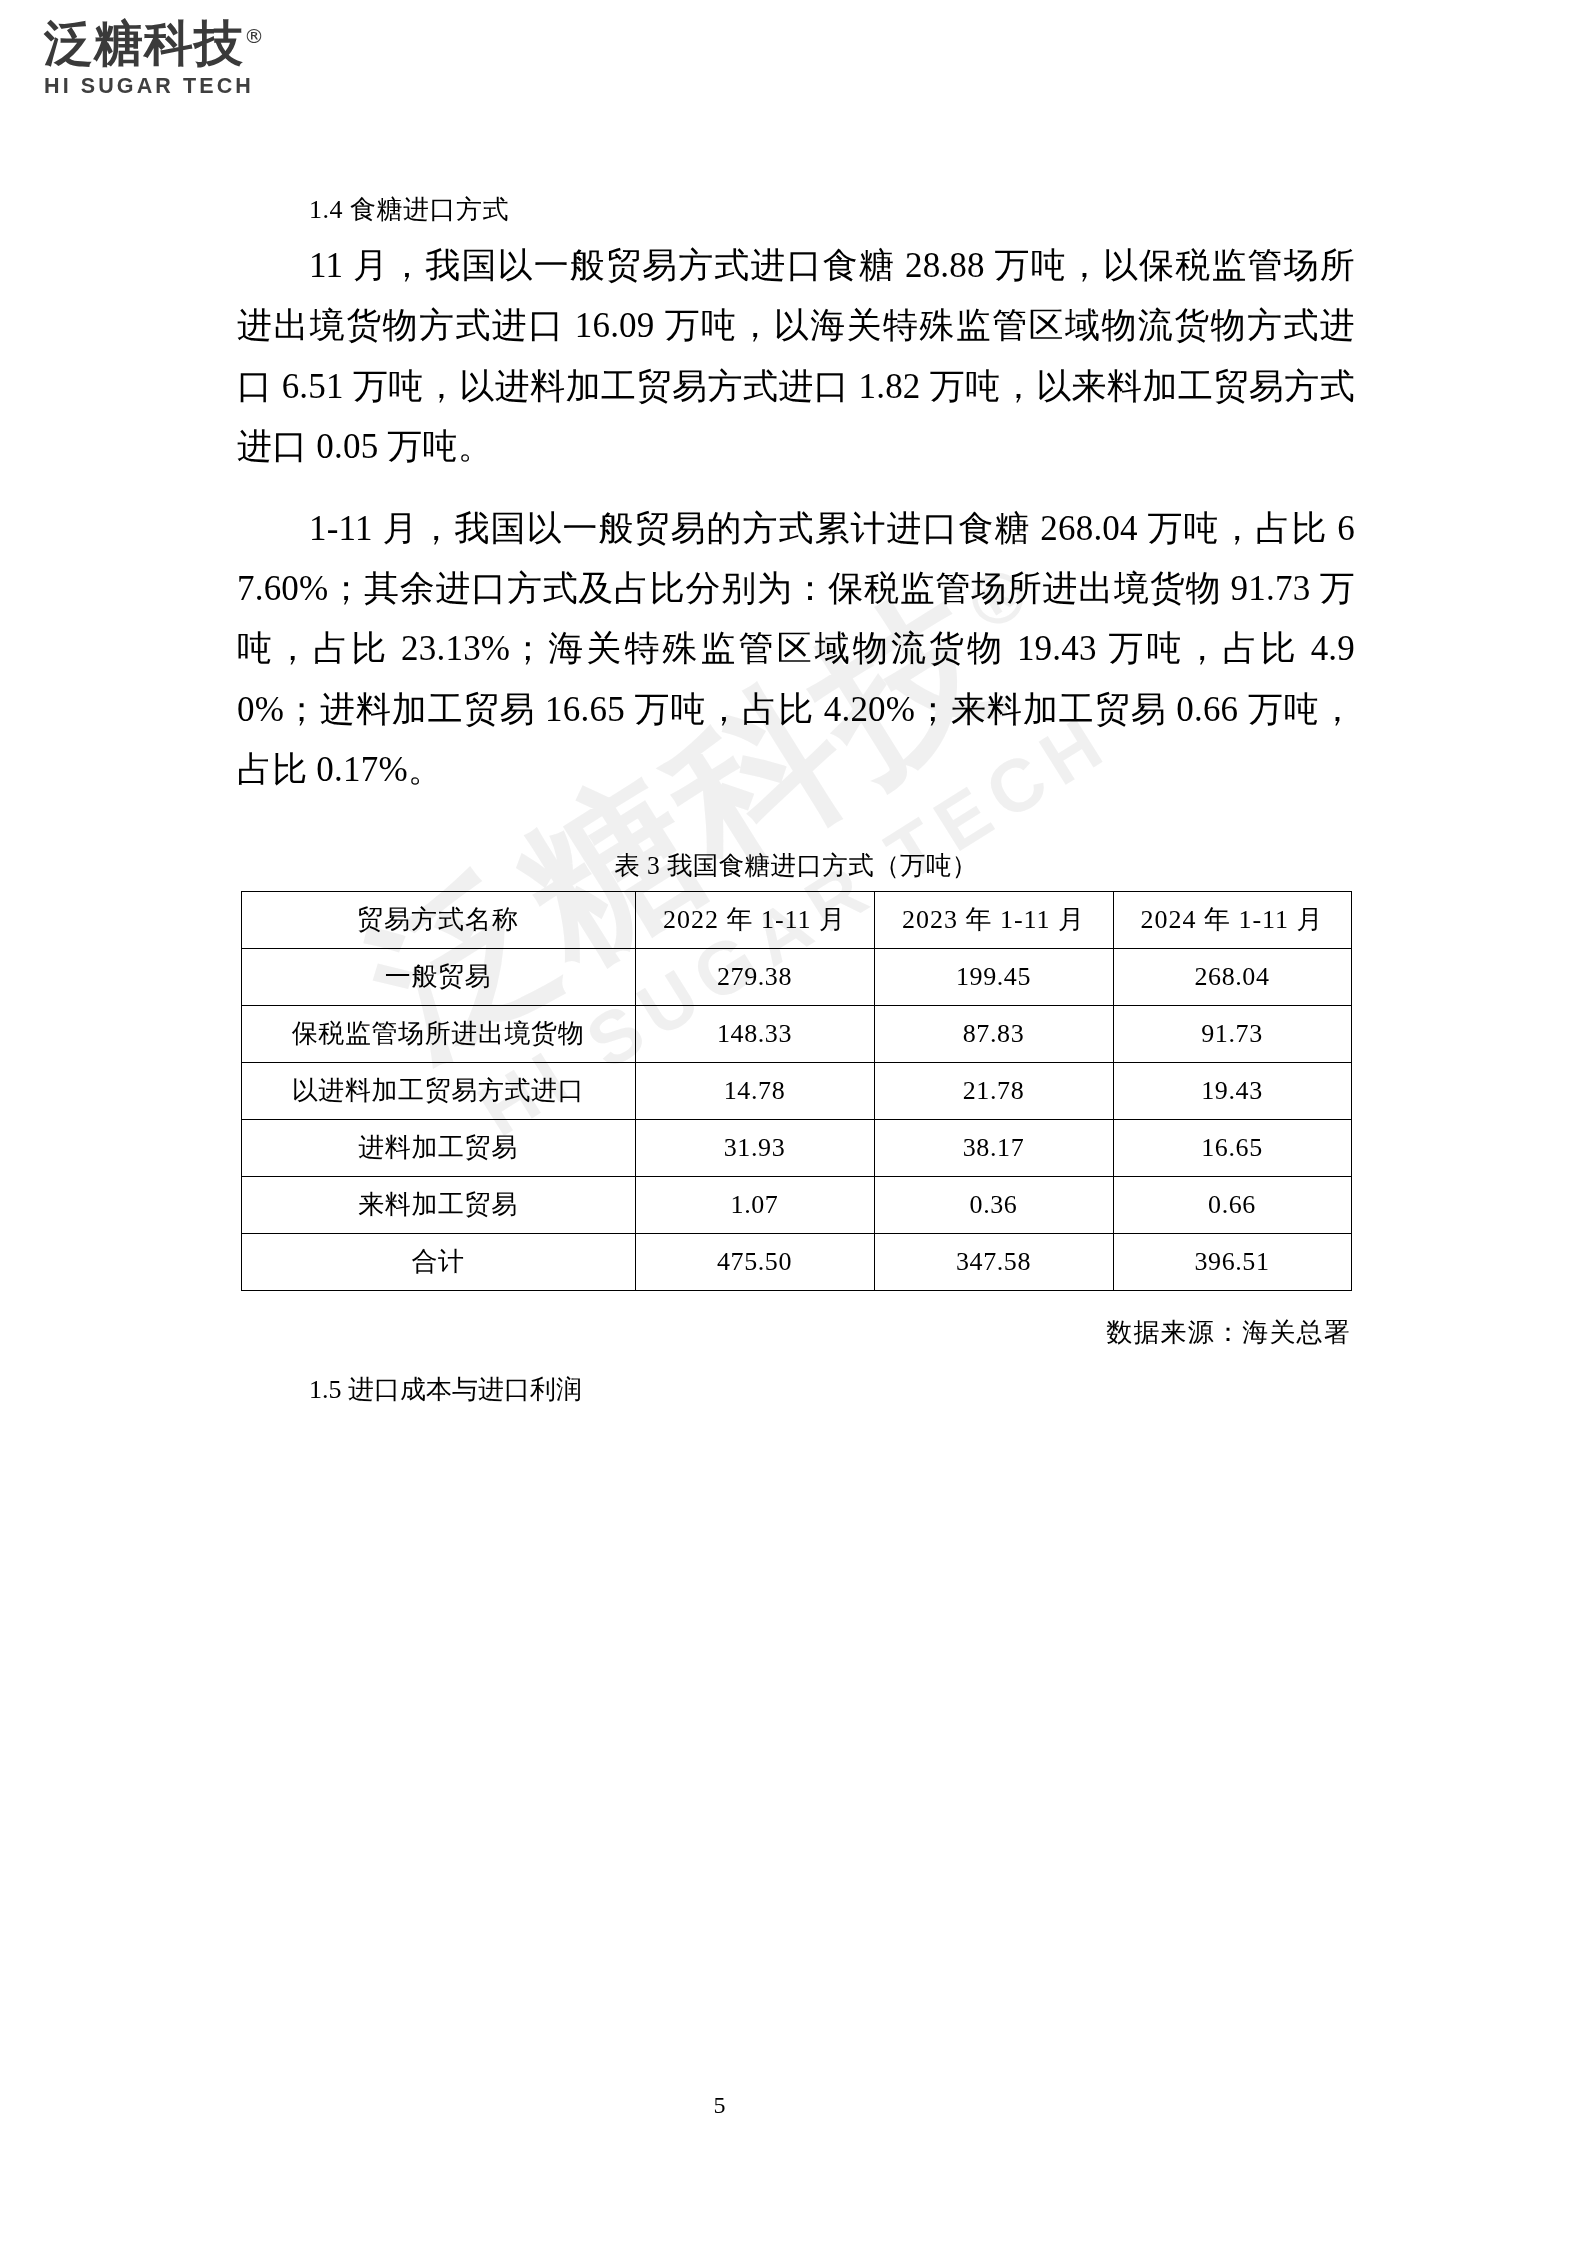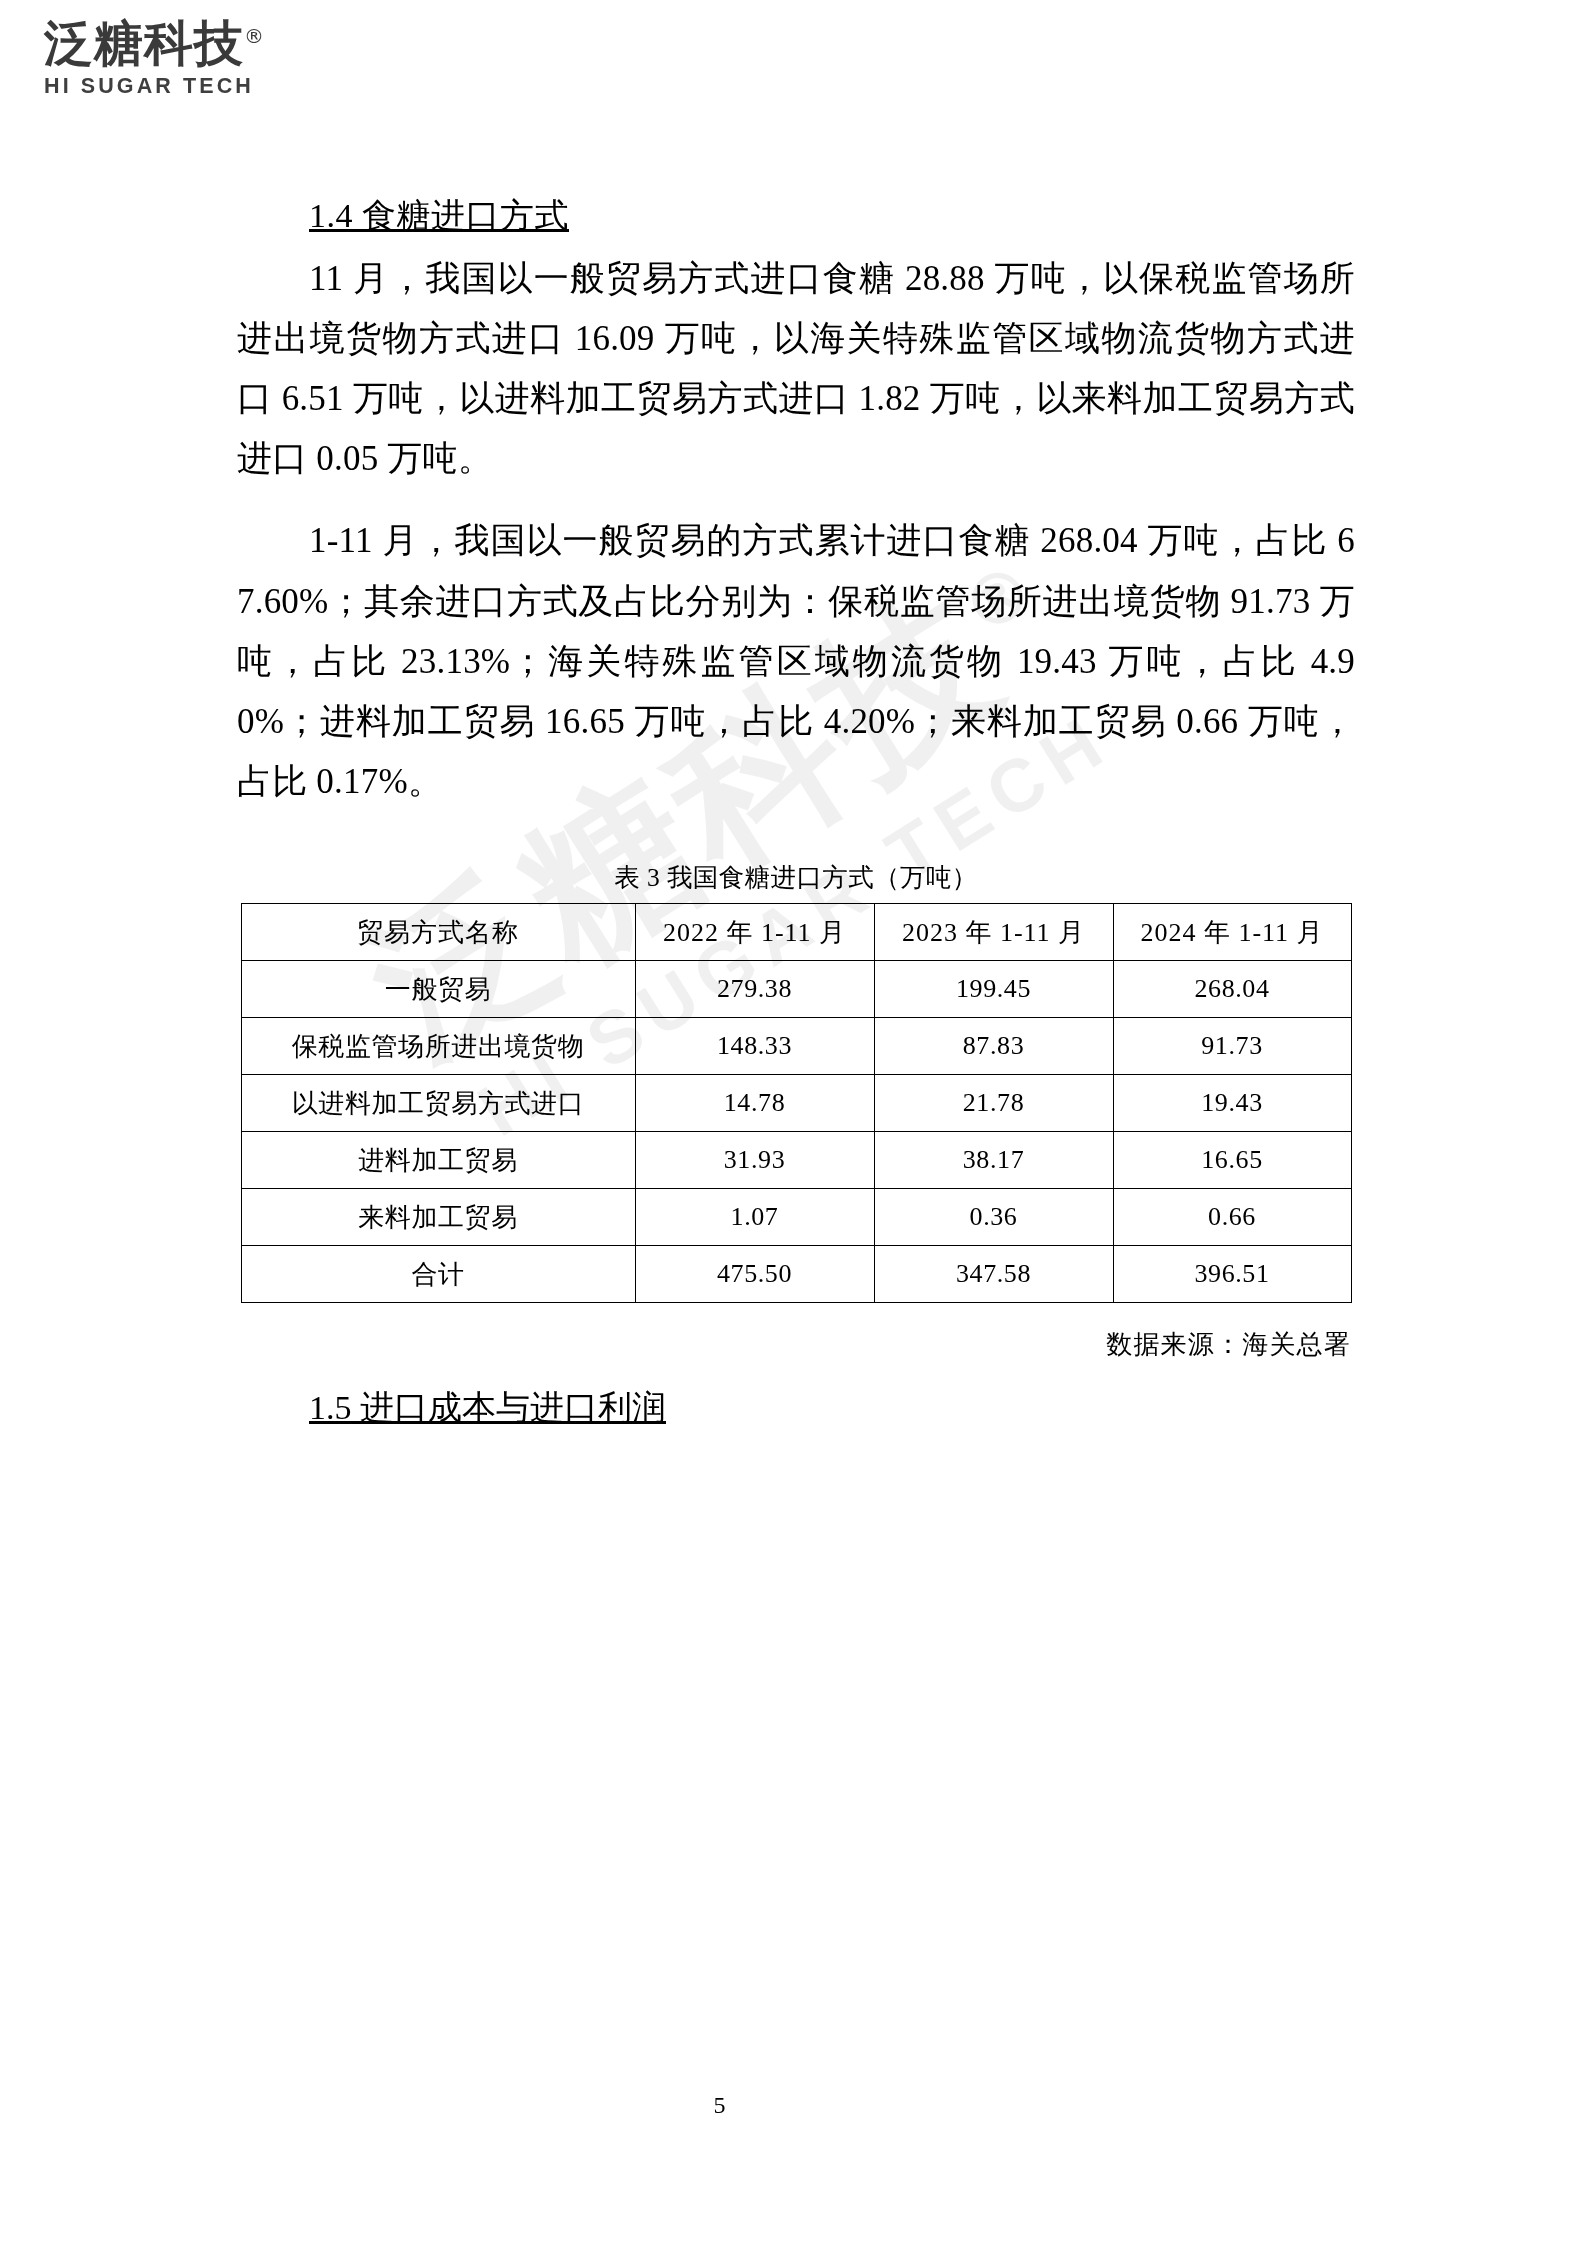--- a/index.html
+++ b/index.html
@@ -98,28 +98,27 @@
   
   .content {
     position: absolute;
     left: 237px;
     top: 190px;
     width: 1118px;
     z-index: 2;
   }
 
   h2.section-heading {
-    font-size: 34px;
+    font-size: 26px;
     font-weight: normal;
     margin: 0 0 6px 0;
     padding-left: 72px;
     letter-spacing: 0.5px;
     line-height: 1.55;
     font-family: "Liberation Serif", serif;
-    text-decoration: underline;
   }
   h2.section-heading.tight { letter-spacing: 0px; }
 
   p.body-text {
     font-size: 35px;
     line-height: 1.72;
     margin: 0 0 2px 0;
     text-align: justify;
     text-align-last: left;
     text-indent: 72px;

